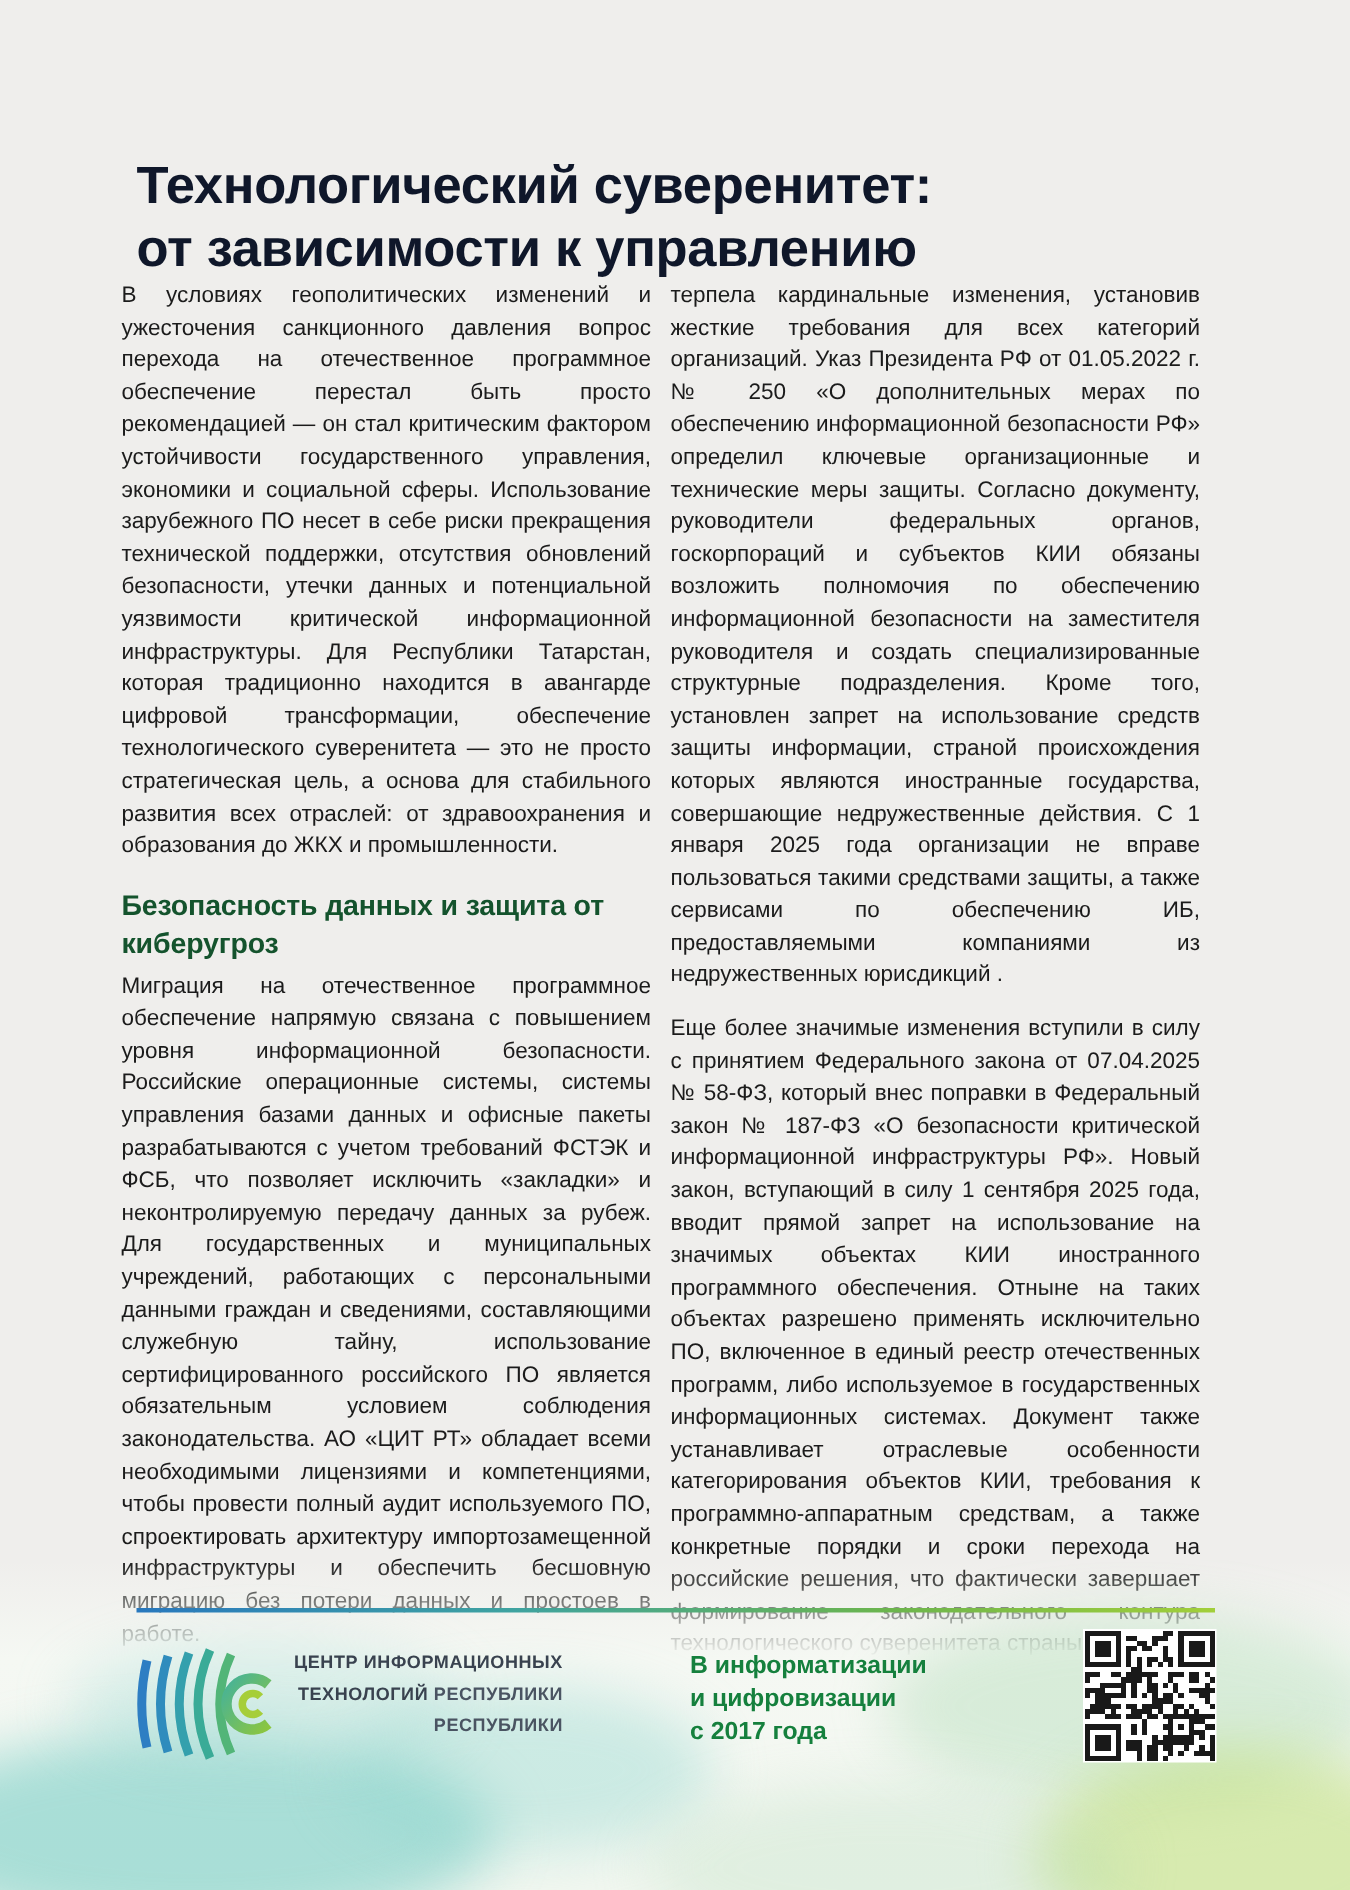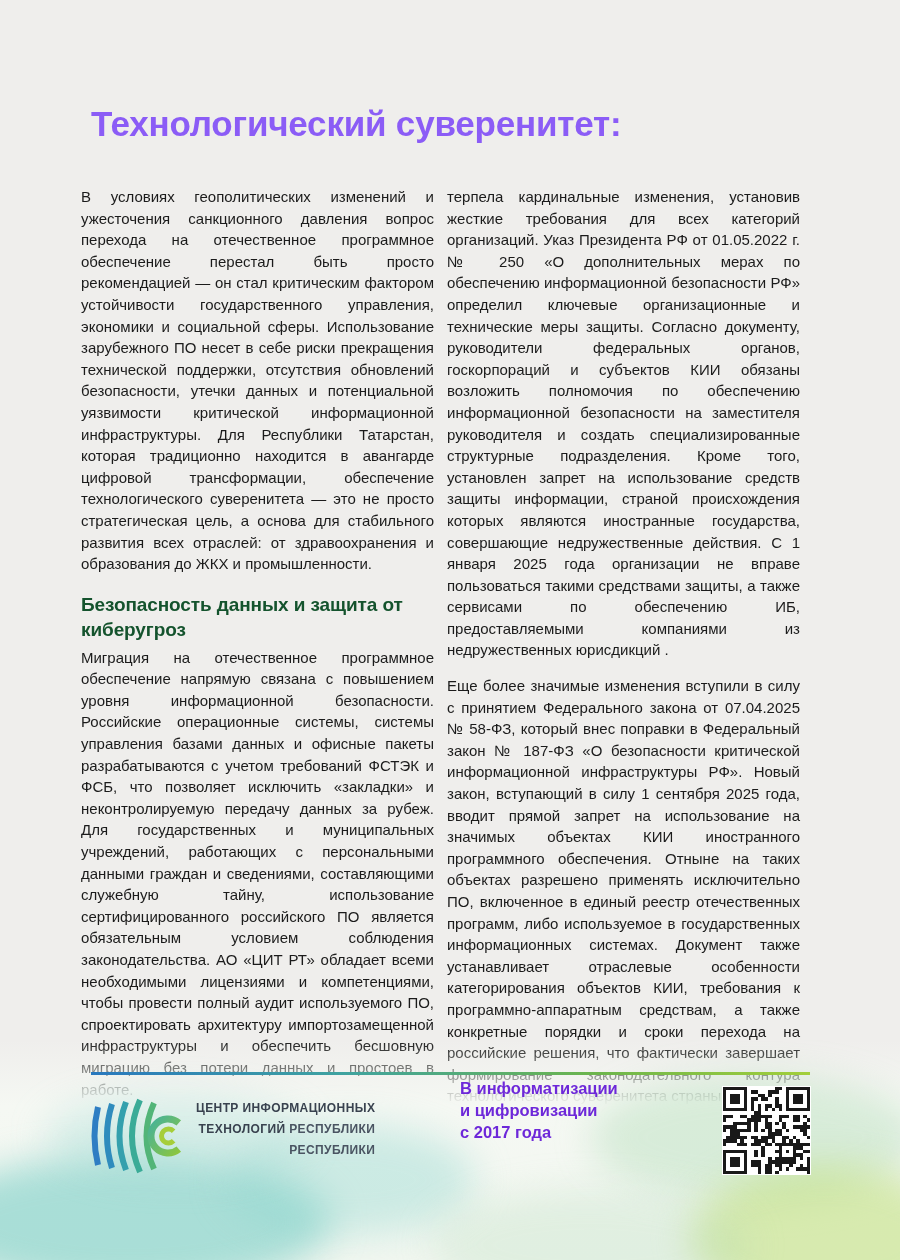--- a/index.html
+++ b/index.html
@@ -5,21 +5,21 @@
   html,body{margin:0;padding:0;background:#ffffff;}
   .page{
     position:relative;width:900px;height:1260px;overflow:hidden;
     background:#efeeec;
     font-family:"Liberation Sans","DejaVu Sans",sans-serif;
     color:#1b1b1b;
   }
   
   .title{
     position:absolute;left:91px;top:80px;width:720px;
-    font-size:35px;line-height:42px;font-weight:700;color:#8b5cf6;
+    font-size:35px;line-height:42px;font-weight:700;color:#0f172a;
     letter-spacing:-0.2px;
   }
   
   .columns{
     position:absolute;left:81px;top:186px;width:719px;
     display:flex;gap:13px;
   }
   .col{flex:1 1 0;min-width:0;}
   .col p{
     margin:0 0 14px;font-size:15px;line-height:21.6px;
@@ -49,36 +49,37 @@
     background:linear-gradient(90deg,#2878be 0%,#3fa3a0 35%,#6cb54d 70%,#a2cf3a 100%);
   }
   .logo-mark{position:absolute;left:89px;top:1093px;}
   .logo-text{
     position:absolute;left:196px;top:1098px;
     font-size:12px;line-height:21px;letter-spacing:0.4px;color:#39424f;text-align:right;
   }
   .logo-text .b{font-weight:700;}
   .logo-text .r{font-weight:700;color:#4a5462;}
   .tagline{
-    position:absolute;left:460px;top:1077px;
-    font-size:16.5px;line-height:22px;font-weight:700;color:#6d28d9;
+    position:absolute;left:460px;top:1099px;
+    font-size:16.5px;line-height:22px;font-weight:700;color:#15803d;
   }
   .qr{
     position:absolute;left:722px;top:1086px;width:89px;height:89px;
     background:#ffffff;padding:1px;box-sizing:border-box;
   }
   .qr svg{display:block;width:100%;height:100%;}
 </style>
 </head>
 <body>
 
 <div class="page">
 
   <h1 class="title">
     <span>Технологический суверенитет:</span><br>
+    <span>от зависимости к управлению</span>
   </h1>
 
   <div class="columns">
     <div class="col">
       <p>В условиях геополитических изменений и ужесточения санкционного давления вопрос перехода на отечественное программное обеспечение перестал быть просто рекомендацией — он стал критическим фактором устойчивости государственного управления, экономики и социальной сферы. Использование зарубежного ПО несет в себе риски прекращения технической поддержки, отсутствия обновлений безопасности, утечки данных и потенциальной уязвимости критической информационной инфраструктуры. Для Республики Татарстан, которая традиционно находится в авангарде цифровой трансформации, обеспечение технологического суверенитета — это не просто стратегическая цель, а основа для стабильного развития всех отраслей: от здравоохранения и образования до ЖКХ и промышленности.</p>
       <h2>Безопасность данных и защита от киберугроз</h2>
       <p>Миграция на отечественное программное обеспечение напрямую связана с повышением уровня информационной безопасности. Российские операционные системы, системы управления базами данных и офисные пакеты разрабатываются с учетом требований ФСТЭК и ФСБ, что позволяет исключить «закладки» и неконтролируемую передачу данных за рубеж. Для государственных и муниципальных учреждений, работающих с персональными данными граждан и сведениями, составляющими служебную тайну, использование сертифицированного российского ПО является обязательным условием соблюдения законодательства. АО «ЦИТ РТ» обладает всеми необходимыми лицензиями и компетенциями, чтобы провести полный аудит используемого ПО, спроектировать архитектуру импортозамещенной инфраструктуры и обеспечить бесшовную миграцию без потери данных и простоев в работе.</p>
       <h2>Законодательное регулирование</h2>
       <p>Нормативная база в сфере импортозамещения и информационной безопасности в последние годы пре-</p>
     </div>

